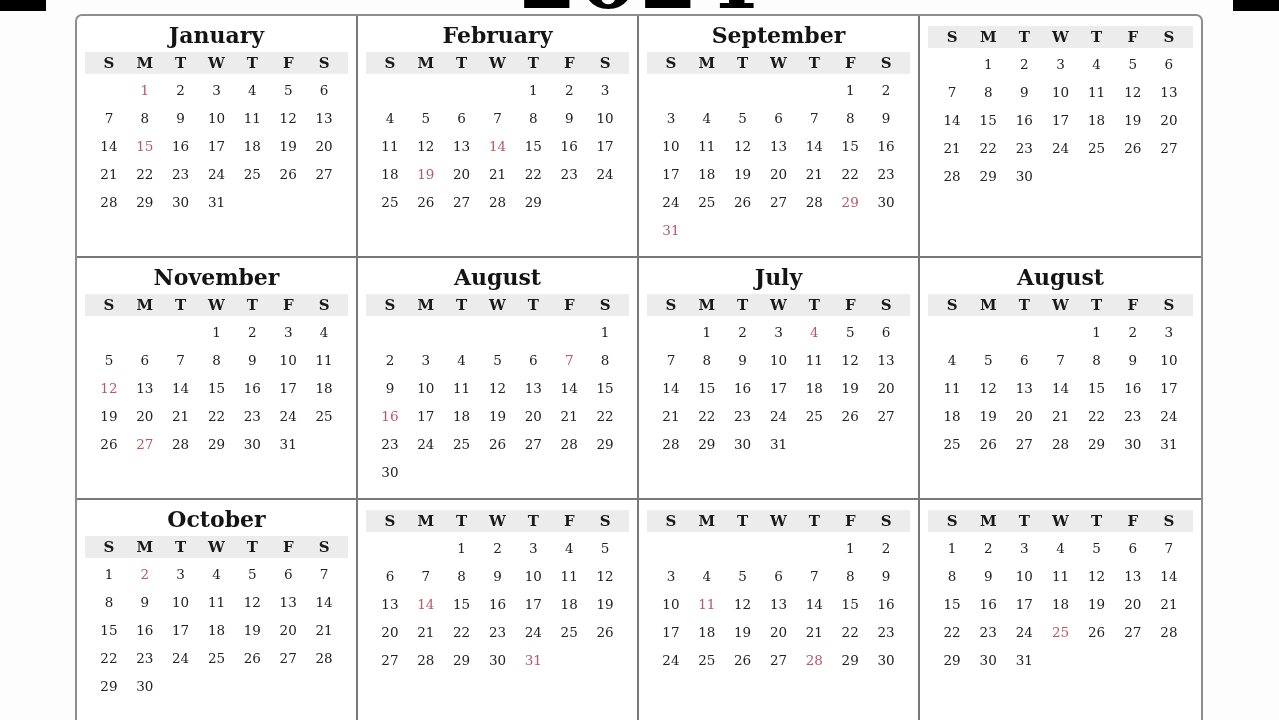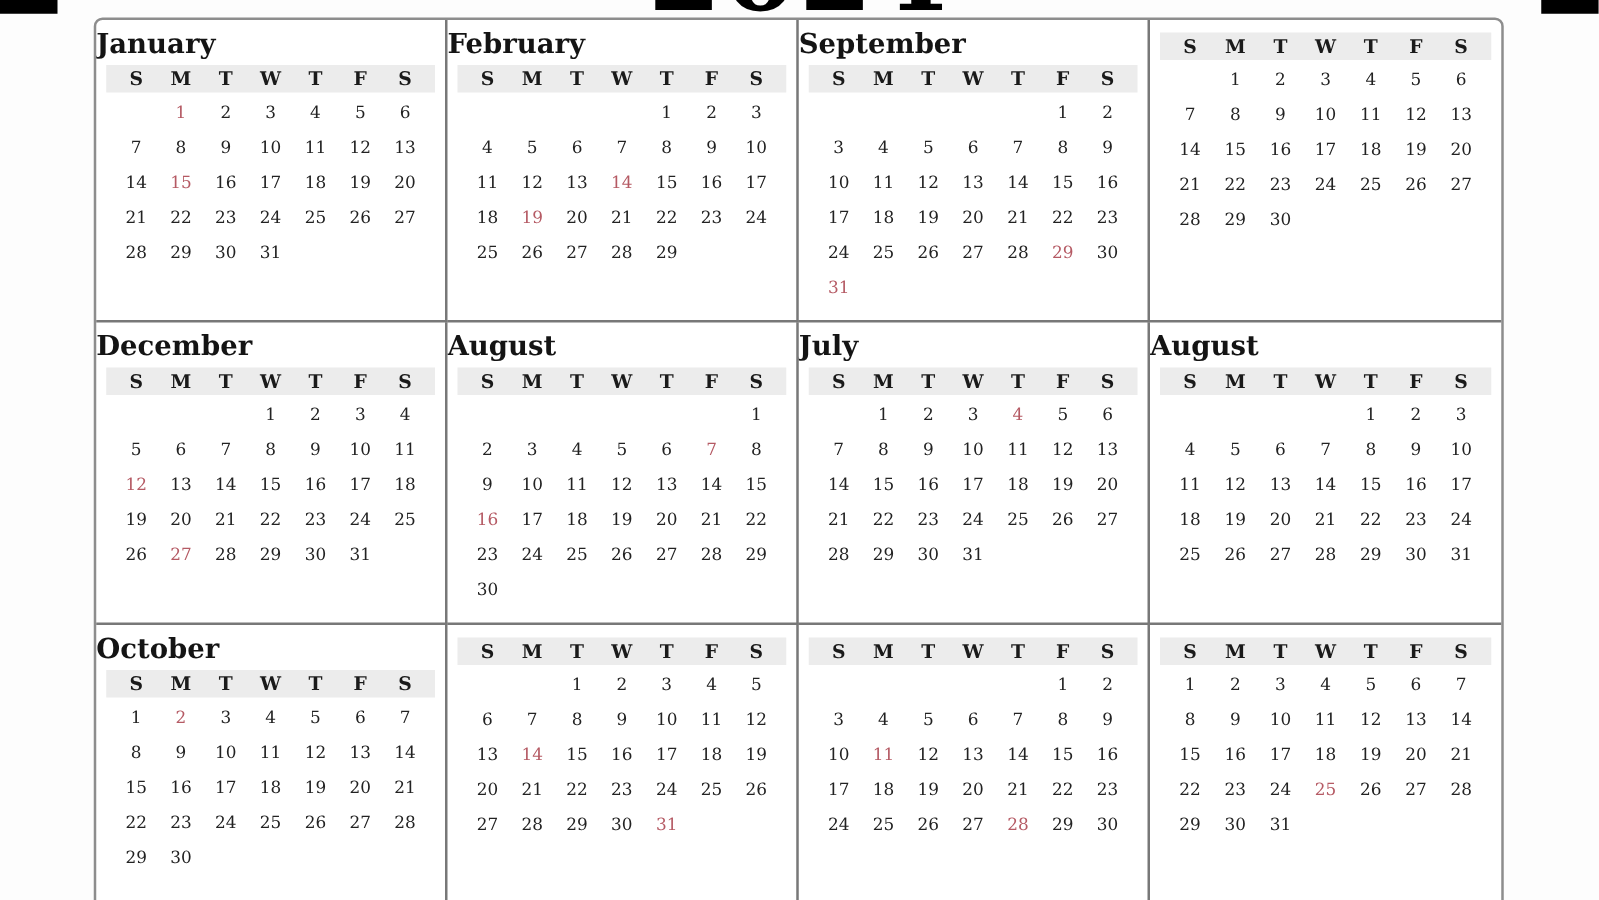--- a/index.html
+++ b/index.html
@@ -18,21 +18,21 @@
   #calendar-page { position:absolute; left:75px; top:14px; width:1128px; height:742px;
                    background:#fff; border:2px solid #8d8d8d; border-radius:7px 7px 0 0;
                    display:grid; grid-template-columns:repeat(4,1fr);
                    grid-template-rows:242px 242px 1fr; z-index:2; }
 
   .month { border-right:2px solid #787878; border-bottom:2px solid #787878;
            padding-top:6px; overflow:hidden; }
   .month:nth-child(4n) { border-right:none; }
   .month:nth-child(n+9) { border-bottom:none; }
 
-  .month-title { font-weight:bold; font-size:22px; line-height:26px;
+  .month-title { text-align:center; font-weight:bold; font-size:22px; line-height:26px;
                  height:26px; color:#141414; }
 
   .weekdays { display:grid; grid-template-columns:repeat(7,1fr); margin:4px 8px 0 8px;
               background:var(--band,#ececec); padding:2px 6px; }
   .weekdays span { text-align:center; font-weight:bold; font-size:15px; color:#1a1a1a; }
 
   .dates { display:grid; grid-template-columns:repeat(7,1fr); margin:7px 8px 0 8px;
            padding:0 6px; row-gap:9px; }
   .dates span { text-align:center; font-size:13.5px; height:19px; line-height:19px;
                 color:#222; }
@@ -234,21 +234,21 @@
           <span>25</span>
           <span>26</span>
           <span>27</span>
           <span>28</span>
           <span>29</span>
           <span>30</span>
         </div>
   </div>
 
   <div class="month">
-    <div class="month-title">December</div>
+    <div class="month-title">November</div>
     <div class="weekdays">
           <span>S</span>
           <span>M</span>
           <span>T</span>
           <span>W</span>
           <span>T</span>
           <span>F</span>
           <span>S</span>
         </div>
     <div class="dates">

